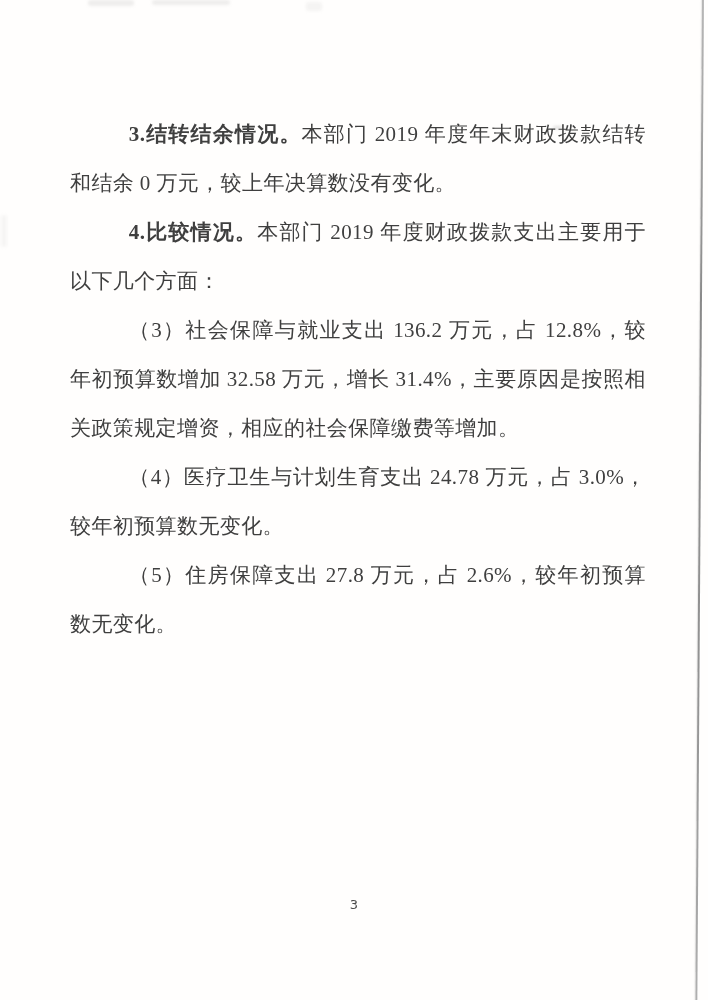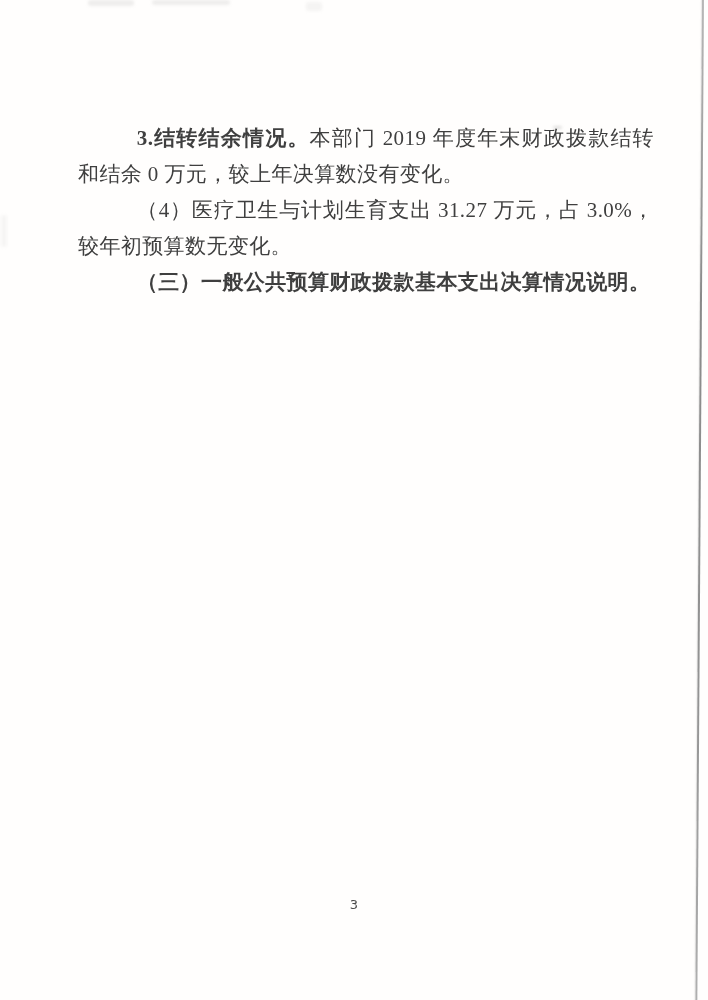--- a/index.html
+++ b/index.html
@@ -11,28 +11,27 @@
     position: relative;
     width: 708px;
     height: 1000px;
     background: #fffefd;
     overflow: hidden;
     font-family: "Liberation Serif", "DejaVu Serif", serif;
   }
   .content {
     position: absolute;
     left: 70px;
-    top: 120px;
+    top: 110px;
     width: 576px;
     color: #3f3f3f;
     font-size: 21px;
-    line-height: 36px;
+    line-height: 49px;
     text-align: justify;
     letter-spacing: 0.4px;
-    margin-left: 8px;
   }
   .para {
     margin: 0;
     padding: 0;
     text-indent: 2.8em;
   }
   .lead {
     font-weight: bold;
   }
   .page-number {
@@ -76,21 +75,23 @@
 <div class="page">
 
   <div class="smudge s1"></div>
   <div class="smudge s2"></div>
   <div class="smudge s3"></div>
   <div class="smudge s4"></div>
   <div class="smudge s5"></div>
 
   <div class="content">
     <p class="para"><span class="lead">3.结转结余情况。</span><span>本部门 2019 年度年末财政拨款结转和结余 0 万元，较上年决算数没有变化。</span></p>
-    <p class="para"><span class="lead"></span><span>（4）医疗卫生与计划生育支出 31.27 万元，占 3.0%，较年初预算数无变化。</span></p>
-    <p class="para"><span class="lead">（三）一般公共预算财政拨款基本支出决算情况说明。</span><span></span></p>
+    <p class="para"><span class="lead">4.比较情况。</span><span>本部门 2019 年度财政拨款支出主要用于以下几个方面：</span></p>
+    <p class="para"><span class="lead"></span><span>（3）社会保障与就业支出 136.2 万元，占 12.8%，较年初预算数增加 32.58 万元，增长 31.4%，主要原因是按照相关政策规定增资，相应的社会保障缴费等增加。</span></p>
+    <p class="para"><span class="lead"></span><span>（4）医疗卫生与计划生育支出 24.78 万元，占 3.0%，较年初预算数无变化。</span></p>
+    <p class="para"><span class="lead"></span><span>（5）住房保障支出 27.8 万元，占 2.6%，较年初预算数无变化。</span></p>
   </div>
 
   <div class="page-number">3</div>
 
   <div class="scan-edge-line"></div>
 
 </div>
 
 </body></html>

